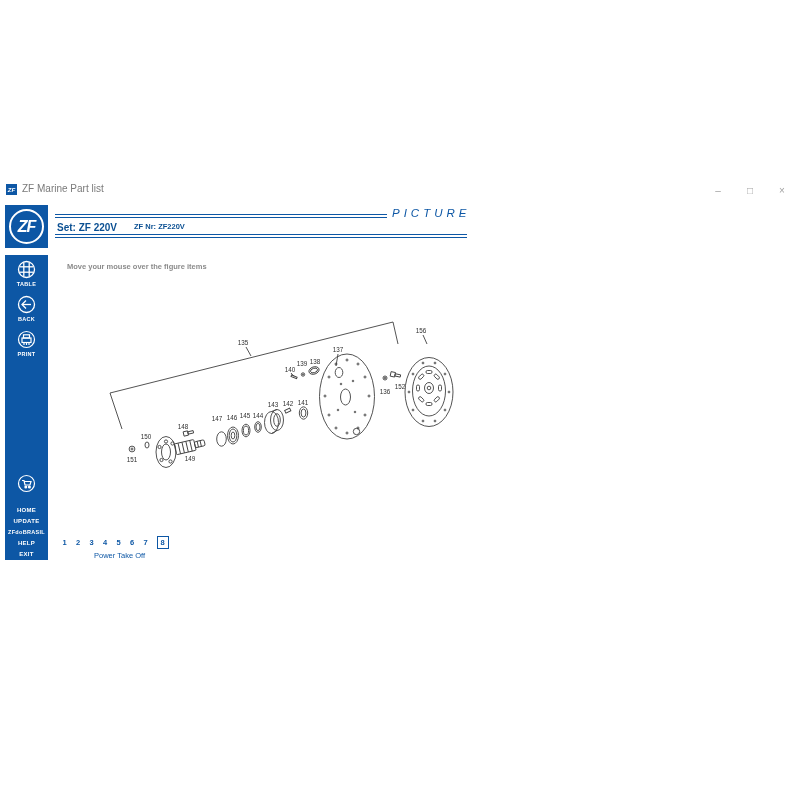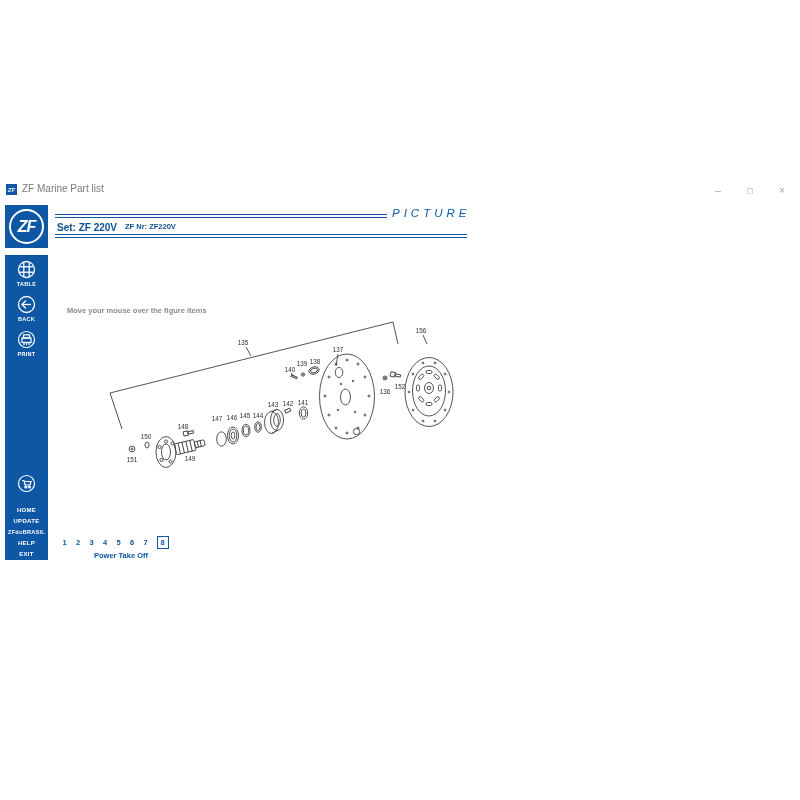--- a/index.html
+++ b/index.html
@@ -24,22 +24,22 @@
   .logo-text { color:#fff; font-weight:bold; font-style:italic; font-size:16px;
                letter-spacing:-1px; }
 
   
   .hline { height:4px; border-top:1.4px solid #0d57a5; border-bottom:1.4px solid #0d57a5; }
   .hline-top { left:55px; top:214px; width:332px; }
   .hline-bottom { left:55px; top:234px; width:412px; }
   .picture-title { left:392px; top:207px; color:#0d57a5; font-weight:normal;
                    font-style:italic; font-size:11.5px; letter-spacing:4px; }
   .set-label { left:57px; top:222px; font-size:10px; font-weight:bold; color:#0a4f92; }
-  .nr-label  { left:125px; top:222px; font-size:7.5px; font-weight:bold; color:#0a4f92; }
-  .hint { left:67px; top:262px; font-size:7.5px; font-weight:bold; color:#8b8b8b;margin-top:44px; }
+  .nr-label  { left:134px; top:222px; font-size:7.5px; font-weight:bold; color:#0a4f92; }
+  .hint { left:67px; top:262px; font-size:7.5px; font-weight:bold; color:#8b8b8b; }
 
   
   .sidebar { left:5px; top:255px; width:43px; height:305px; background:#0d57a5; color:#fff; }
   .side-item { position:absolute; width:100%; text-align:center; cursor:pointer; }
   .side-item svg { display:block; margin:0 auto; }
   .side-label { display:block; font-size:5.5px; font-weight:bold; letter-spacing:.3px;
                 margin-top:2px; }
   .menu-link { position:absolute; width:100%; text-align:center; font-size:6px;
                font-weight:bold; letter-spacing:.3px; cursor:pointer; }
 
@@ -49,21 +49,21 @@
   .diagram rect, .diagram path { stroke:#404040; fill:none; stroke-width:.9; }
   .plabel { font-size:6.3px; fill:#2f2f2f; text-anchor:middle; stroke:none;
             font-family:"Liberation Sans", sans-serif; }
   .leader { stroke:#555; stroke-width:.6; }
 
   
   .pagination { left:62px; top:536px; display:flex; gap:8.5px; align-items:center;
                 color:#0d57a5; font-size:7.5px; font-weight:bold; }
   .page { min-width:5px; text-align:center; cursor:pointer; }
   .page.active { border:1px solid #0d57a5; padding:1px 3px; }
-  .caption { left:62px; top:551px; font-size:7.5px; font-weight:bold; color:#0d57a5;padding-left:32px; }
+  .caption { left:62px; top:551px; font-size:7.5px; font-weight:normal; color:#0d57a5;padding-left:32px; }
 </style>
 </head>
 <body>
 
 <div class="abs title-icon">ZF</div>
 <div class="abs title-text">ZF Marine Part list</div>
 <div class="abs win-controls">
   <span>–</span>
   <span>□</span>
   <span>×</span>

